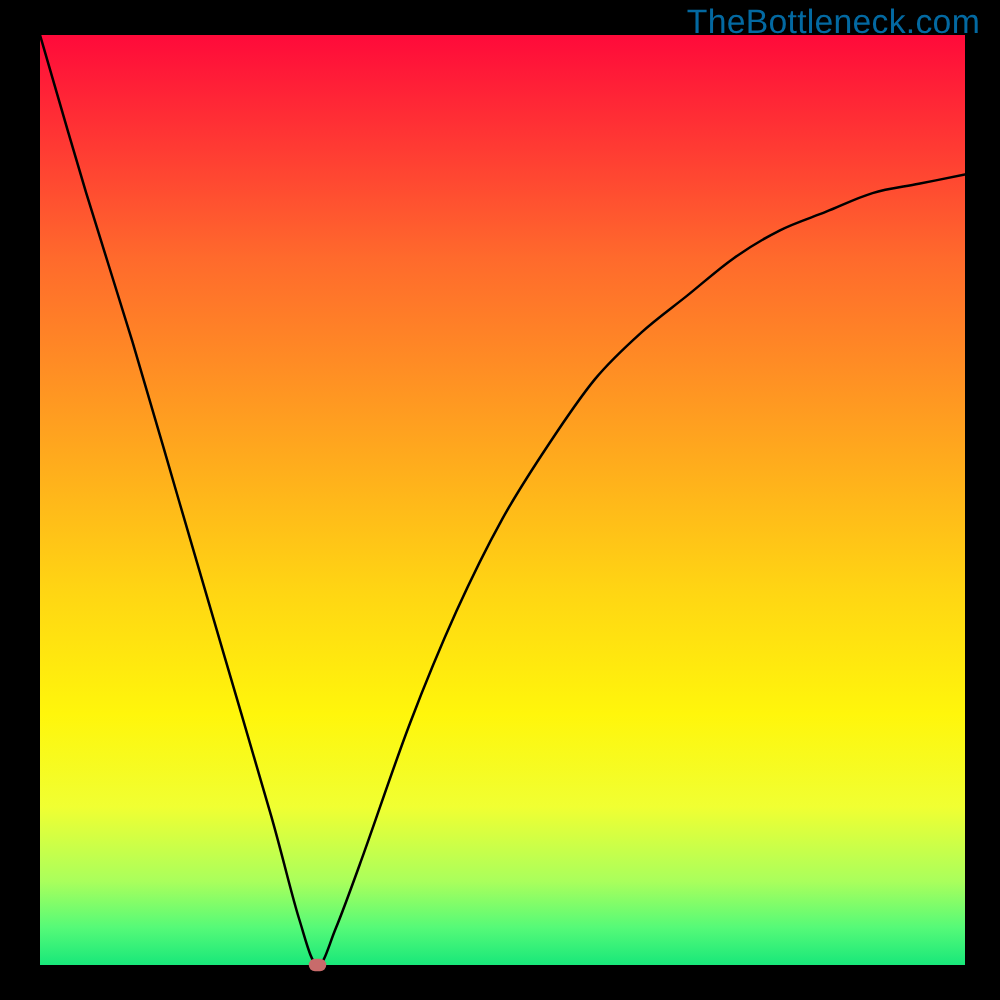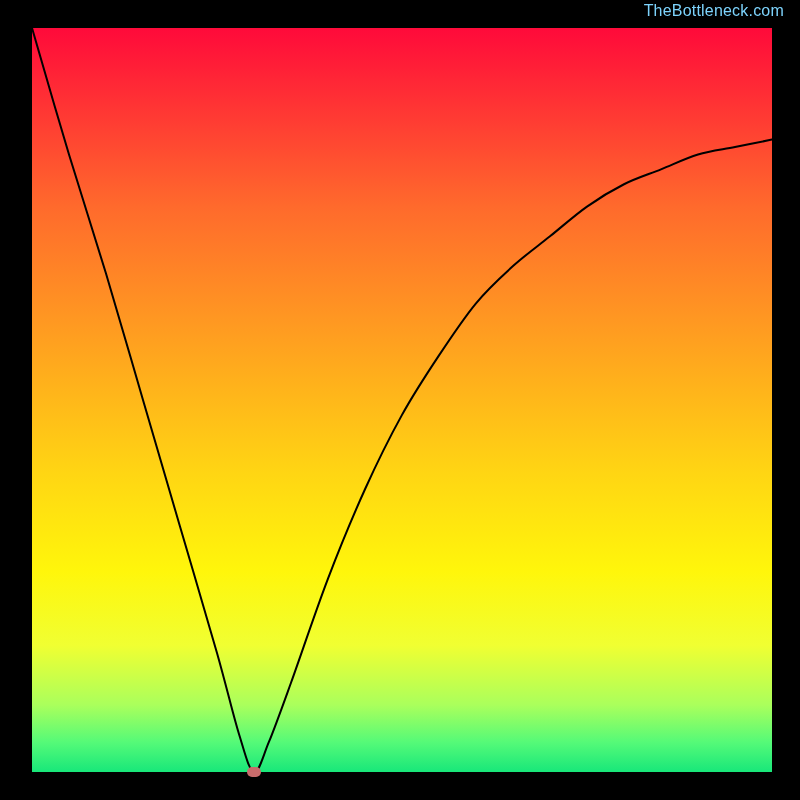--- a/index.html
+++ b/index.html
@@ -14,22 +14,22 @@
   .frame {
     position: relative;
     width: 800px;
     height: 800px;
     background: #000;
   }
   .watermark {
     position: absolute;
     top: 2px;
     right: 16px;
-    color: #7dd3fc;
-    font-size: 16px;
+    color: #0369a1;
+    font-size: 27px;
     font-weight: 500;
     letter-spacing: 0.2px;
     z-index: 20;
     text-align: right;
   }
   .plot {
     position: absolute;
     left: 32px;
     top: 28px;
     width: 740px;

